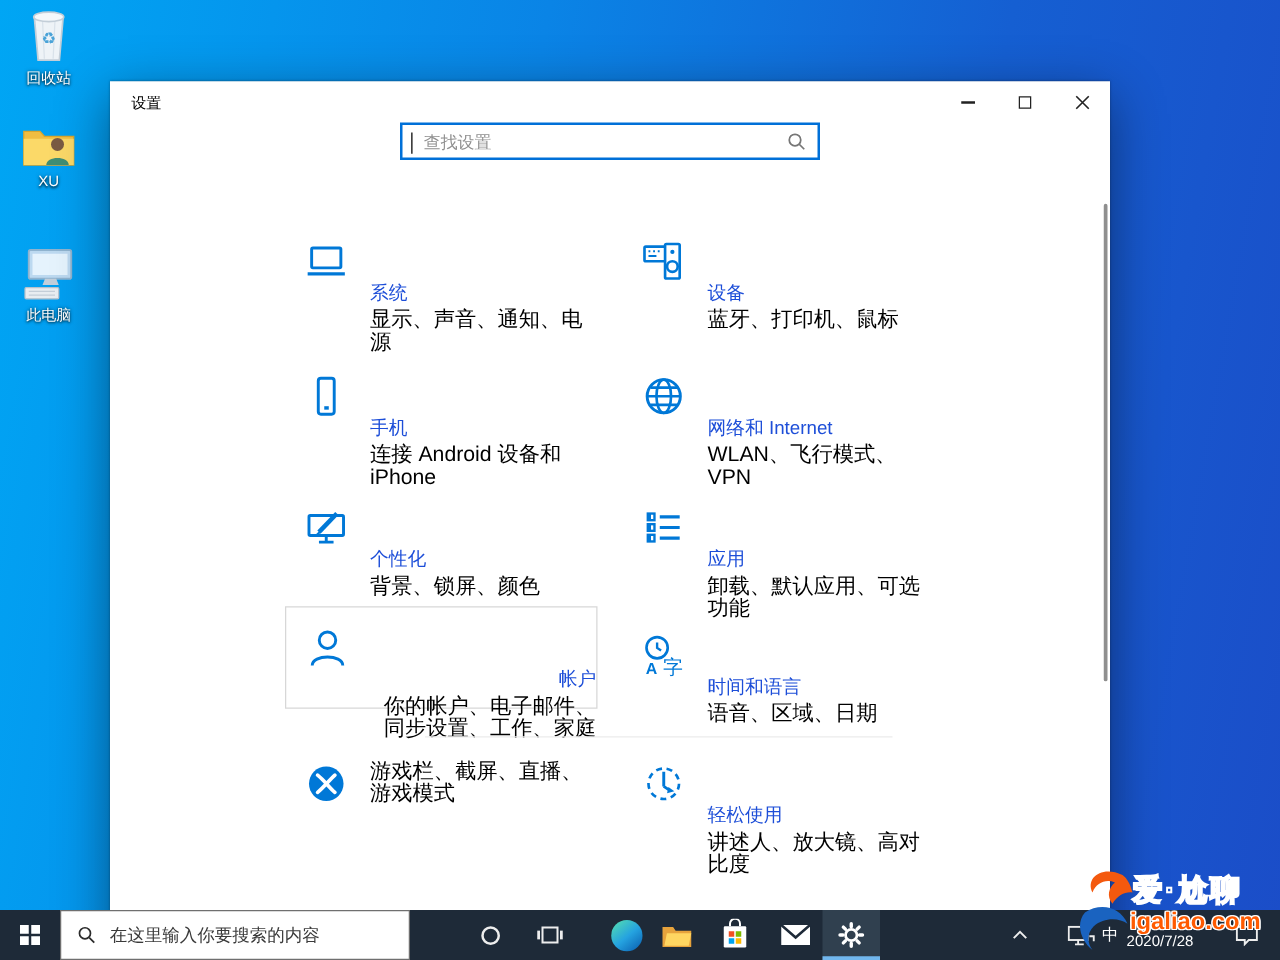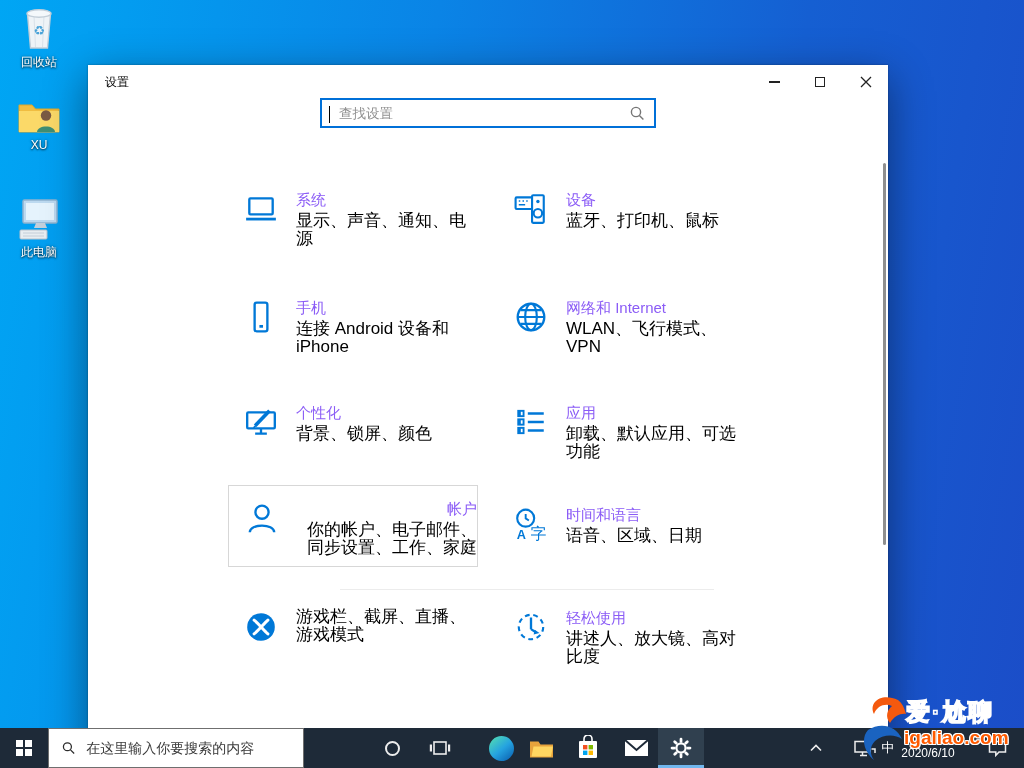--- a/index.html
+++ b/index.html
@@ -30,38 +30,38 @@
                border:2px solid #0070d8; background:#fff; display:flex; align-items:center; }
   .searchbox input { flex:1; border:none; outline:none; font-size:13.5px; color:#333;
                      padding-left:17px; background:transparent; }
   .searchbox input::placeholder { color:#8f8f8f; opacity:1; }
   .caret { position:absolute; left:7px; top:6px; width:1px; height:17px; background:#000; }
   .sb-mag { margin-right:9px; flex:0 0 auto; }
 
   
   .tile { position:absolute; width:250px; display:flex; padding:12px 0 12px 16px; cursor:pointer; }
   .tile .ticon { width:34px; height:34px; flex:0 0 34px; margin-right:18px; margin-top:2px; }
-  .ttitle { font-size:15px; color:#8b5cf6; line-height:19px; margin-bottom:3px; }
+  .ttitle { font-size:15px; color:#1d4ed8; line-height:19px; margin-bottom:3px;margin-top:35px; }
   .tsub { font-size:17px; color:#000000; line-height:18px; }
   .c1 { left:140px; } .c2 { left:410px; }
   .r1 { top:113px; } .r2 { top:221px; } .r3 { top:326px; } .r5 { top:531px; }
   #tile-accounts { top:420px; height:82px; border:1px solid #d7d7d7; padding-top:13px;text-align:right; }
   #tile-time { top:428px; }
   .divider { position:absolute; left:252px; top:524px; width:374px; height:1px; background:#ececec; }
   .vscroll { position:absolute; left:795px; top:98px; width:3px; height:382px;
              background:#8f8f8f; border-radius:2px; cursor:pointer; }
 
   
   .taskbar { position:absolute; left:0; bottom:0; width:1024px; height:40px; background:#1e2a38; z-index:20; }
   .tb-btn { position:absolute; top:0; height:40px; display:flex; align-items:center;
             justify-content:center; cursor:pointer; }
   .tb-start { left:0; width:48px; }
   .winlogo { display:grid; grid-template-columns:7px 7px; grid-template-rows:7px 7px; gap:2px; }
   .winlogo span { background:#fff; }
-  .tb-search { position:absolute; left:48px; top:0; width:256px; height:40px; background:#fff;
+  .tb-search { position:absolute; left:48px; top:0; width:280px; height:40px; background:#fff;
                border:1px solid #6f6f6f; display:flex; align-items:center; padding-left:13px; }
   .tb-search input { border:none; outline:none; font-size:14px; color:#3a3a3a; margin-left:11px;
                      width:260px; background:transparent; }
   .tb-search input::placeholder { color:#3a3a3a; opacity:1; }
   .tb-cortana { left:372px; width:40px; }
   .cortana-ring { width:15px; height:15px; border:2px solid #ededed; border-radius:50%; }
   .tb-taskview { left:420px; width:40px; }
   .tb-edge { left:481px; width:40px; }
   .edge-ball { width:25px; height:25px; border-radius:50%;
                background:linear-gradient(140deg,#4fd8b5 8%,#25a3e0 52%,#0b62b2 95%); }
@@ -355,21 +355,21 @@
     <div class="tb-btn tb-pc">
       <svg width="22" height="17" viewBox="0 0 22 17">
         <rect x="1" y="1.5" width="15" height="10.5" fill="none" stroke="#ededed" stroke-width="1.5"></rect>
         <path d="M6 15.5 h7 M8.5 12 v3.5" stroke="#ededed" stroke-width="1.5"></path>
         <path d="M17.5 9 h3.5 v4" fill="none" stroke="#ededed" stroke-width="1.5"></path>
       </svg>
     </div>
 
     <div class="tb-btn tb-ime">中</div>
 
-    <div class="tb-date">2020/6/10</div>
+    <div class="tb-date">2020/7/28</div>
 
     <div class="tb-btn tb-action">
       <svg width="19" height="17" viewBox="0 0 19 17">
         <path d="M1.5 1.5 h16 v10.5 h-6.5 l-3.2 3.4 v-3.4 h-6.3 z" fill="none" stroke="#ededed" stroke-width="1.5"></path>
       </svg>
     </div>
   </div>
 
   <div class="watermark">
     <svg class="wm-logo" width="48" height="74" viewBox="0 0 48 74">

